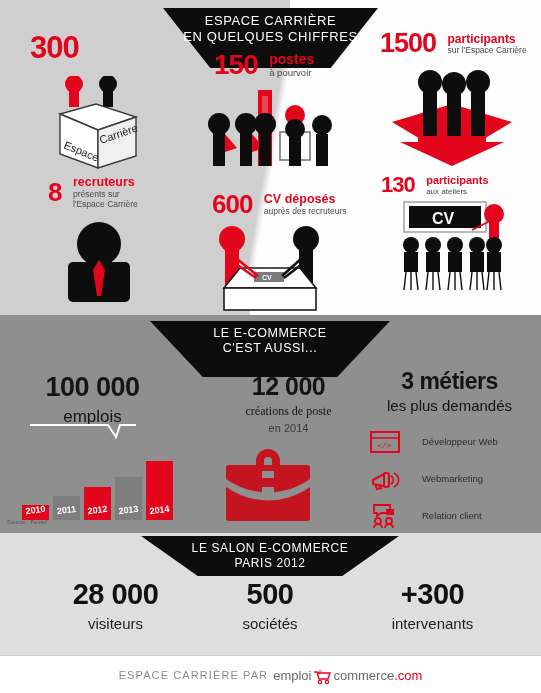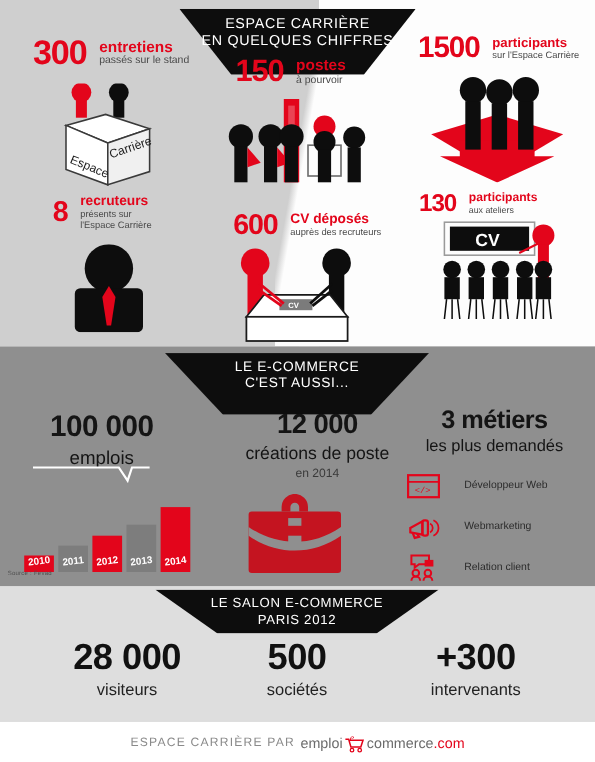--- a/index.html
+++ b/index.html
@@ -126,21 +126,21 @@
   .bar{position:absolute;bottom:0;width:27px;color:#ffffff;font-size:9px;font-weight:700;text-align:center;}
   .bar span{position:absolute;left:0;right:0;bottom:5px;transform:rotate(-7deg);}
   .src{position:absolute;left:7px;top:519px;color:#4f4f4f;font-size:5.5px;letter-spacing:.2px;}
 
   .joblist{position:absolute;left:370px;top:425px;width:165px;}
   .jobrow{display:flex;align-items:center;height:33px;margin-bottom:4px;}
   .jobrow .jtxt{color:#2b2b2b;font-size:9.5px;margin-left:22px;}
 
   
   .s3col{position:absolute;text-align:center;top:580px;}
-  .s3-num{color:#111111;font-size:33px;font-weight:700;letter-spacing:-.5px;line-height:1;}
+  .s3-num{color:#111111;font-size:29px;font-weight:700;letter-spacing:-.5px;line-height:1;}
   .s3-lbl{color:#222222;font-size:15px;margin-top:6px;}
   #s3c1{left:28px;width:175px;}
   #s3c2{left:195px;width:150px;}
   #s3c3{left:345px;width:175px;}
 
   .foot-txt{font-size:11px;color:#8a8a8a;letter-spacing:1.1px;display:flex;align-items:center;}
   .foot-red{color:#e3051b;}
   .foot-dark{color:#6b6b6b;}
 </style>
 </head>
@@ -156,24 +156,20 @@
   <div class="banner" id="banner1">
     <div class="bshape"></div>
     <div class="btxt">
       <div>ESPACE CARRIÈRE</div>
       <div>EN QUELQUES CHIFFRES</div>
     </div>
   </div>
 
   <div class="stat" id="stat300">
     <div class="num">300</div>
-    <div class="lbl">
-      <div class="l1">entretiens</div>
-      <div class="l2">passés sur le stand</div>
-    </div>
   </div>
 
   <svg class="ico" style="left:52px;top:76px;" width="96" height="98" viewBox="0 0 96 98">
     <rect x="17" y="3" width="10" height="28" fill="#e3051b"></rect>
     <circle cx="22" cy="8" r="9" fill="#e3051b"></circle>
     <rect x="51" y="3" width="10" height="28" fill="#0d0d0d"></rect>
     <circle cx="56" cy="8" r="9" fill="#0d0d0d"></circle>
     <polygon points="8,38 44,28 84,41 46,54" fill="#ffffff" stroke="#3a3a3a" stroke-width="1.4"></polygon>
     <polygon points="8,38 46,54 46,92 8,78" fill="#ffffff" stroke="#3a3a3a" stroke-width="1.4"></polygon>
     <polygon points="84,41 46,54 46,92 84,80" fill="#f0f0f0" stroke="#3a3a3a" stroke-width="1.4"></polygon>
@@ -339,21 +335,21 @@
         <span>2013</span>
       </div>
     <div class="bar" id="b4" style="left: 136px; height: 59px; background: rgb(227, 5, 27);">
         <span>2014</span>
       </div>
   </div>
   <div class="src">Source : Fevad</div>
 
   <div class="s2col" id="s2c2">
     <div class="s2-big" style="font-size:25px;">12 000</div>
-    <div class="s2-sub" style="font-size:16px;margin-top:3px;">créations de poste</div>
+    <div class="s2-sub" style="font-size:12px;margin-top:3px;font-family:Liberation Serif, serif;">créations de poste</div>
     <div class="s2-sub2" style="font-size:11px;margin-top:3px;">en 2014</div>
   </div>
 
   <svg class="ico" style="left:222px;top:449px;" width="92" height="74" viewBox="0 0 92 74">
     <path d="M34 16 v-4 a12 12 0 0 1 24 0 v4 h-8 v-4 a4 4 0 0 0 -8 0 v4 z" fill="#c41420"></path>
     <rect x="4" y="16" width="84" height="56" rx="3" fill="#c41420"></rect>
     <path d="M4 30 C30 48 62 48 88 30 L88 38 C62 56 30 56 4 38 Z" fill="#8f8f8f"></path>
     <rect x="40" y="22" width="12" height="7" fill="#8f8f8f"></rect>
     <rect x="40" y="38" width="12" height="7" fill="#8f8f8f"></rect>
   </svg>

